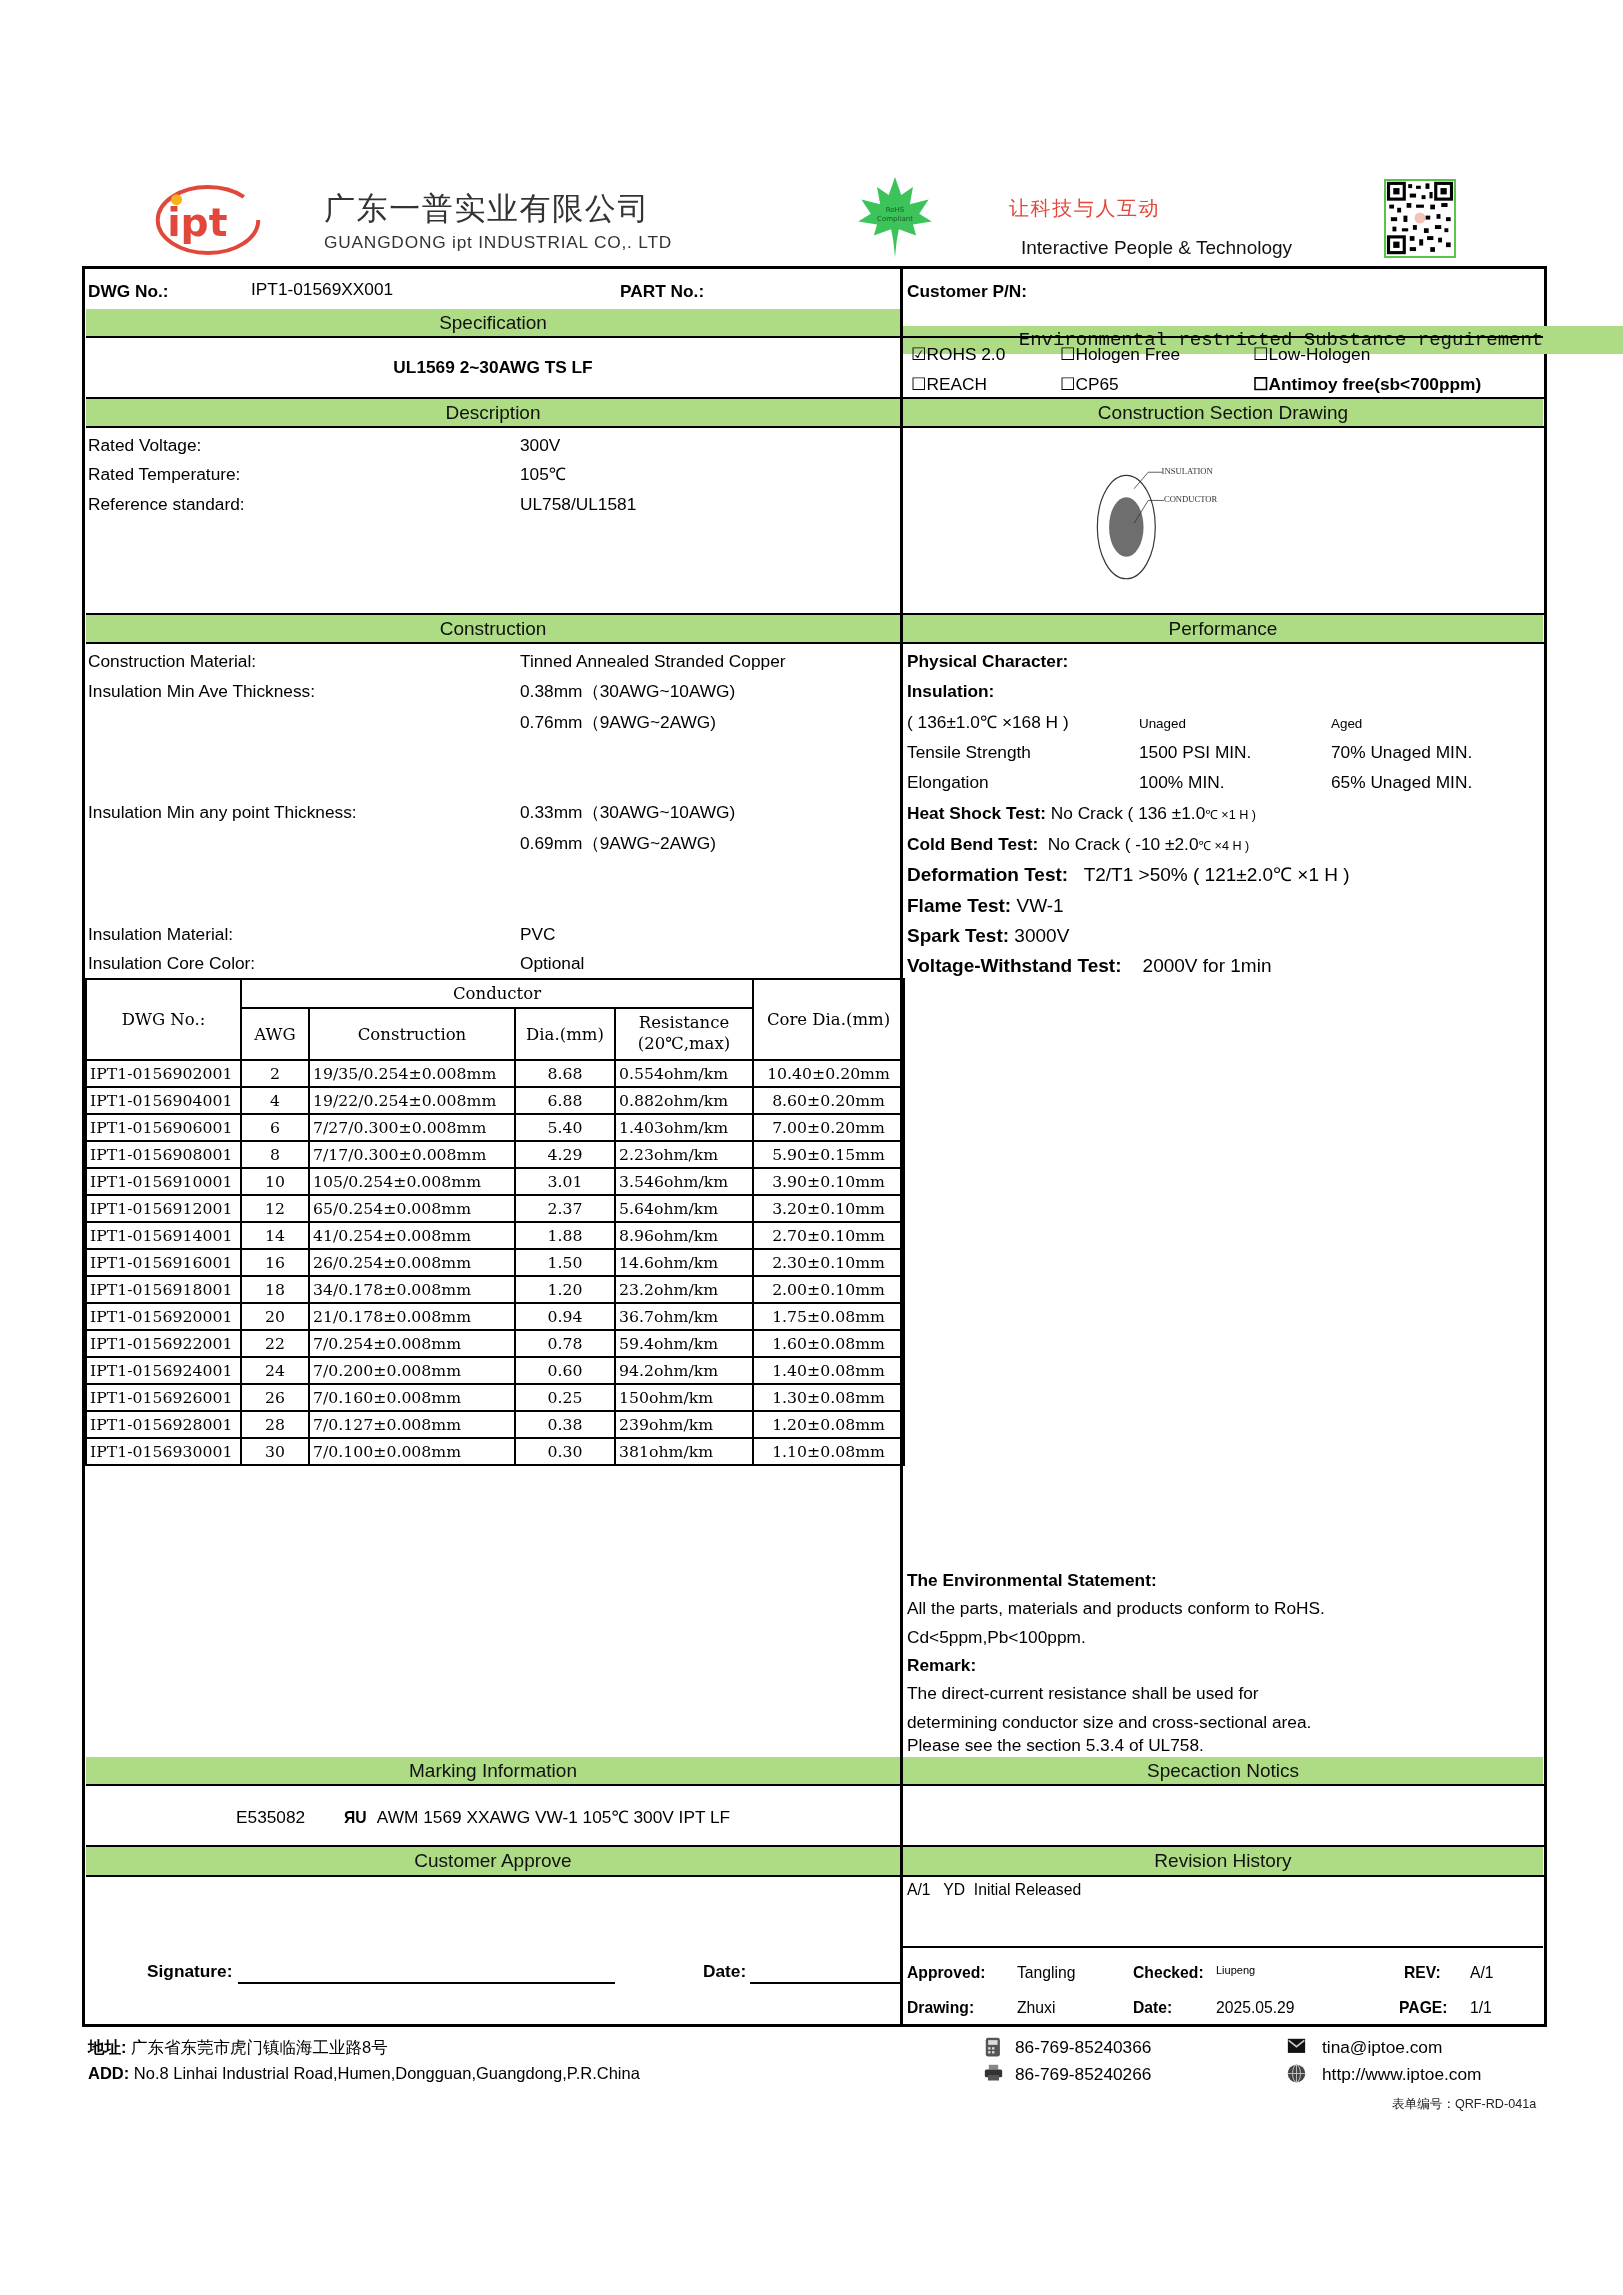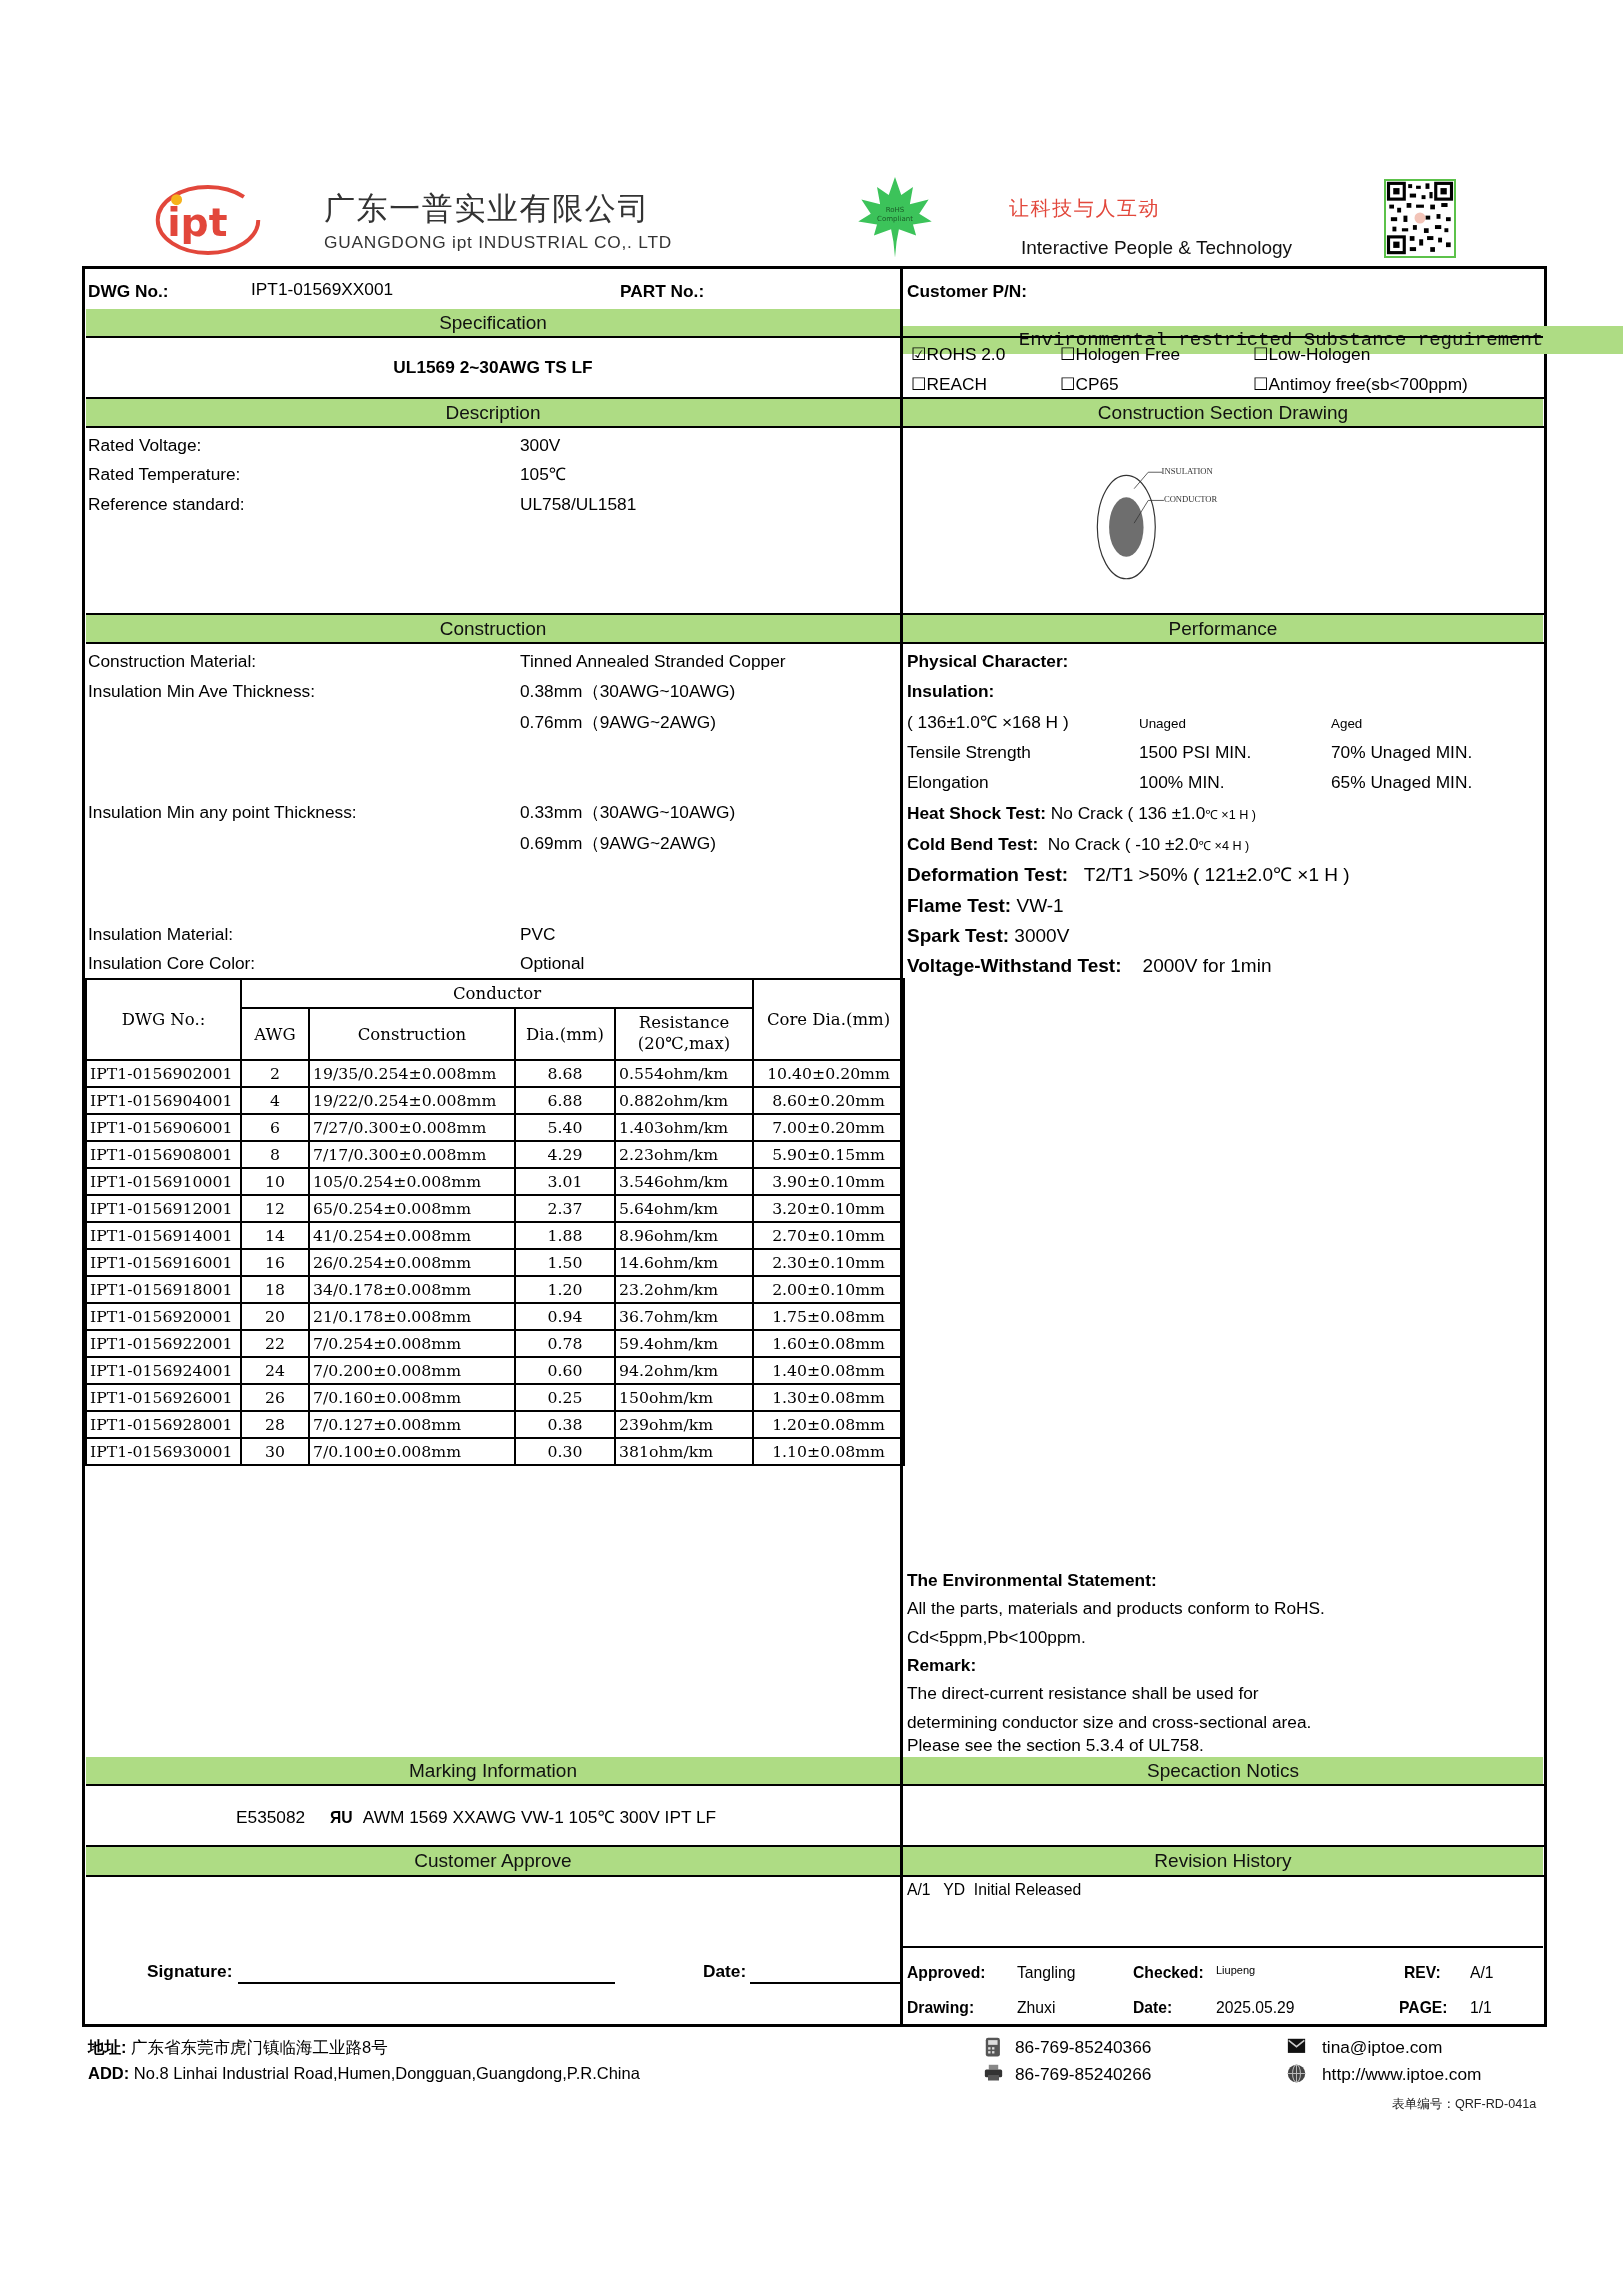--- a/index.html
+++ b/index.html
@@ -124,21 +124,21 @@
 </div>
 <div class="abs txt" style="left:1253px;top:346px;">
   <span>☐</span><span>Low-Hologen</span>
 </div>
 <div class="abs txt" style="left:911px;top:376px;">
   <span>☐</span><span>REACH</span>
 </div>
 <div class="abs txt" style="left:1060px;top:376px;">
   <span>☐</span><span>CP65</span>
 </div>
-<div class="abs txt" style="left:1253px;top:376px;">
+<div class="abs txt" style="left:1253px;top:376px;font-weight:bold;">
   <span>☐</span><span>Antimoy free(sb&lt;700ppm)</span>
 </div>
 
 <div class="hline" style="left:86px;top:397px;width:1458px;"></div>
 <div class="bar green" style="left:86px;top:399px;width:814px;height:27.5px;">Description</div>
 <div class="bar green" style="left:903px;top:399px;width:640px;height:27.5px;">Construction Section Drawing</div>
 <div class="hline" style="left:86px;top:426px;width:1458px;"></div>
 
 <div class="abs txt" style="left:88px;top:437px;">Rated Voltage:</div>
 <div class="abs txt" style="left:520px;top:437px;">300V</div>
@@ -369,21 +369,21 @@
 <div class="abs txt" style="left:907px;top:1685px;">The direct-current resistance shall be used for</div>
 <div class="abs txt" style="left:907px;top:1714px;">determining conductor size and cross-sectional area.</div>
 <div class="abs txt" style="left:907px;top:1737px;">Please see the section 5.3.4 of UL758.</div>
 
 <div class="bar green" style="left:86px;top:1757px;width:814px;height:27.5px;">Marking Information</div>
 <div class="bar green" style="left:903px;top:1757px;width:640px;height:27.5px;">Specaction Notics</div>
 <div class="hline" style="left:86px;top:1784px;width:1458px;"></div>
 
 <div class="abs txt" style="left:236px;top:1809px;">
   <span>E535082</span>
-  <span style="display:inline-block;margin-left:20px;margin-right:6.3px;font-weight:bold;font-size:15.7px;">ЯU</span>
+  <span style="display:inline-block;margin-left:34px;margin-right:6.3px;font-weight:bold;font-size:15.7px;">ЯU</span>
   <span>AWM 1569 XXAWG VW-1 105℃ 300V IPT LF</span>
 </div>
 
 <div class="hline" style="left:86px;top:1845px;width:1458px;"></div>
 <div class="bar green" style="left:86px;top:1847px;width:814px;height:27.5px;">Customer Approve</div>
 <div class="bar green" style="left:903px;top:1847px;width:640px;height:27.5px;">Revision History</div>
 <div class="hline" style="left:86px;top:1875px;width:1458px;"></div>
 
 <div class="abs txt b" style="left:147px;top:1963px;">Signature:</div>
 <div class="sig-line" style="left:238px;top:1982px;width:377px;"></div>

